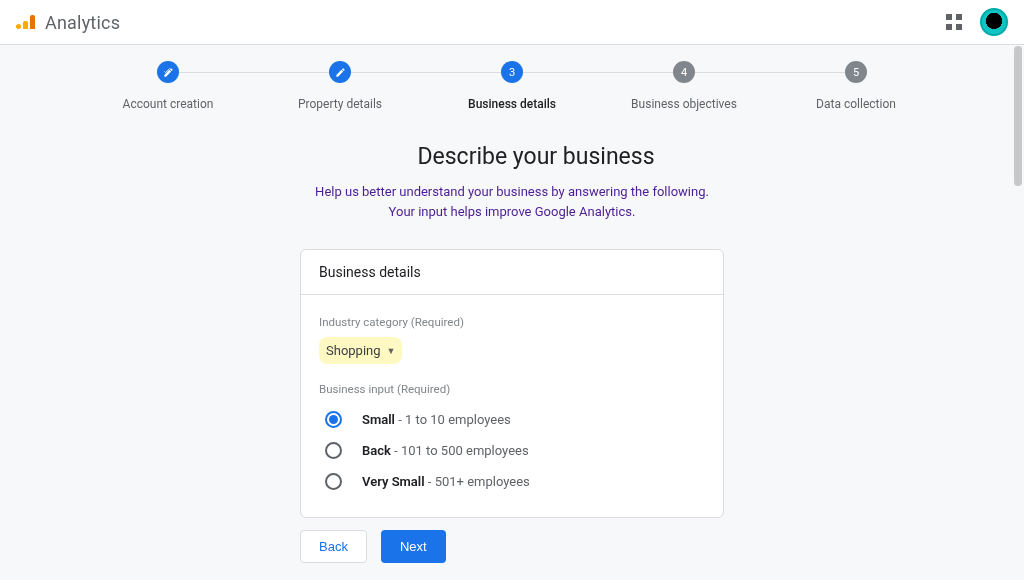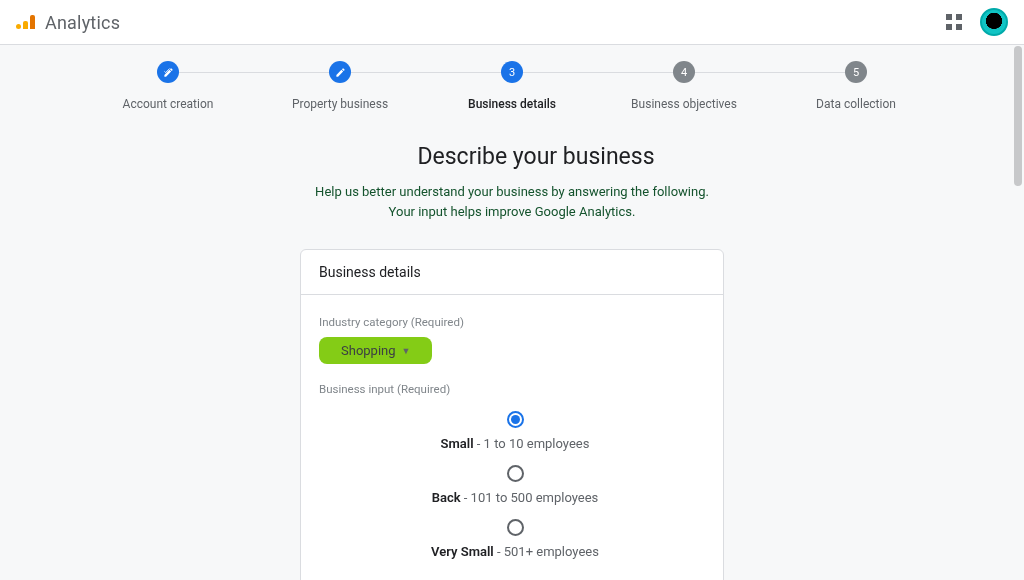--- a/index.html
+++ b/index.html
@@ -61,48 +61,48 @@
     .step-label { margin-top: 14px; font-size: 12px; color:#5f6368; }
     .step-label.active { color:#202124; font-weight:500; }
     .connector {
       position:absolute; top:11px; height:1px; background:#dadce0; width:150px; left:97px; z-index:1;
     }
     .step:last-child .connector { display:none; }
 
     
     .main { text-align:center; padding-top: 32px; }
     .page-title { font-size: 23px; font-weight:400; color:#202124;padding-left:48px; }
-    .page-sub { margin-top: 12px; font-size: 13px; color:#14532d; line-height:1.5; }
+    .page-sub { margin-top: 12px; font-size: 13px; color:#4c1d95; line-height:1.5; }
 
     
     .card {
       width: 424px;
       margin: 28px auto 0;
       background:#fff;
       border:1px solid #dadce0;
       border-radius:6px;
       text-align:left;
     }
     .card-header {
       padding: 14px 18px;
       border-bottom:1px solid #dadce0;
       font-size:14px; color:#202124;
     }
     .card-body { padding: 20px 18px 20px; }
     .field-label { font-size:11.5px; color:#80868b; margin-bottom:8px; }
     .select-chip {
       display:inline-flex; align-items:center; gap:6px;
-      background:#84cc16; padding:6px 22px; border-radius:8px;
+      background:#fef9c3; padding:6px 7px; border-radius:8px;
       font-size:13px; color:#3c4043; cursor:pointer;
     }
     .select-chip .caret { font-size:9px; color:#5f6368; }
     .radio-group { margin-top: 6px; }
     .radio-opt {
-      display:flex; align-items:center; gap:8px;
-      padding: 7px 0 7px 6px; font-size:13px; color:#3c4043;flex-direction:column;
+      display:flex; align-items:center; gap:20px;
+      padding: 7px 0 7px 6px; font-size:13px; color:#3c4043;
     }
     .radio-circle {
       width:17px; height:17px; border-radius:50%;
       border:2px solid #5f6368; display:flex; align-items:center; justify-content:center;
       flex-shrink:0;
     }
     .radio-circle.checked { border-color:#1a73e8; }
     .radio-circle.checked::after {
       content:''; width:9px; height:9px; border-radius:50%; background:#1a73e8;
     }
@@ -163,21 +163,21 @@
       </div>
       <div class="step-label">Account creation</div>
       <div class="connector"></div>
     </div>
     <div class="step">
       <div class="step-circle blue">
         <svg width="11" height="11" viewBox="0 0 24 24" fill="#fff">
             <path d="M3 17.25V21h3.75l11-11-3.75-3.75-11 11zM20.7 7.05a1 1 0 0 0 0-1.41l-2.34-2.34a1 1 0 0 0-1.41 0l-1.83 1.83 3.75 3.75 1.83-1.83z"></path>
           </svg>
       </div>
-      <div class="step-label">Property business</div>
+      <div class="step-label">Property details</div>
       <div class="connector"></div>
     </div>
     <div class="step">
       <div class="step-circle blue">3</div>
       <div class="step-label active">Business details</div>
       <div class="connector"></div>
     </div>
     <div class="step">
       <div class="step-circle grey">4</div>
       <div class="step-label">Business objectives</div>

